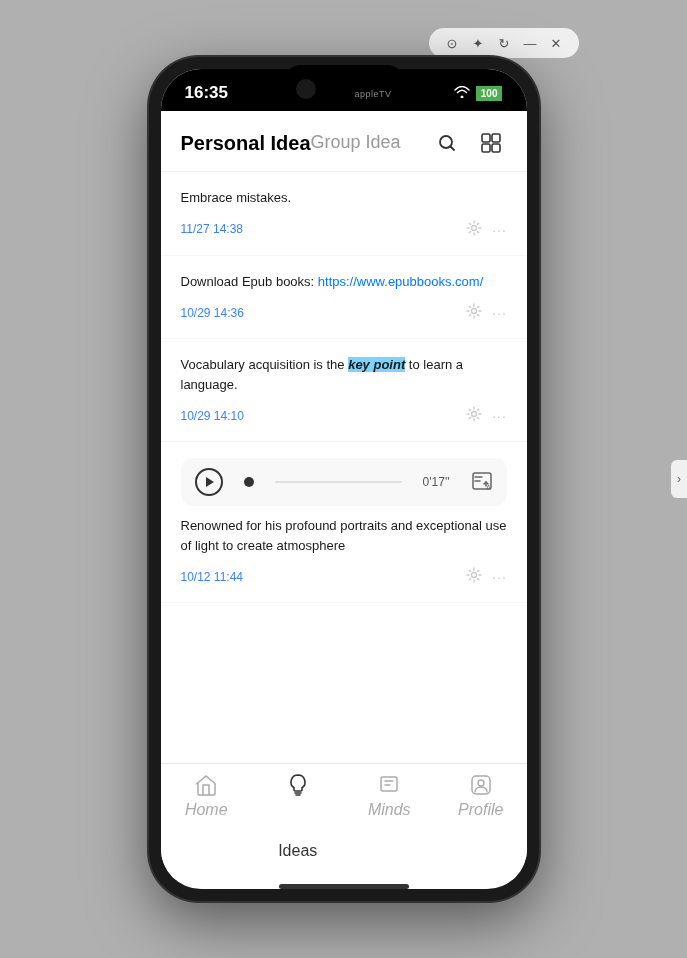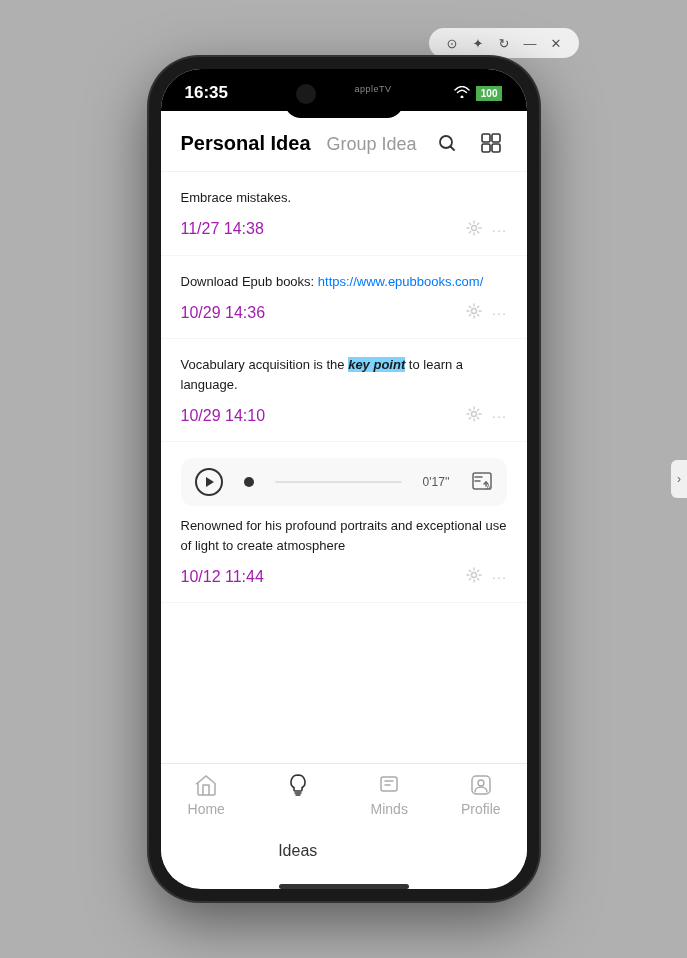--- a/index.html
+++ b/index.html
@@ -81,29 +81,29 @@
       font-weight: 600;
       color: #fff;
     }
     .status-right {
       display: flex;
       align-items: center;
       gap: 6px;
     }
     .dynamic-island {
       position: absolute;
-      top: 27px;
+      top: 8px;
       left: 50%;
       transform: translateX(-50%);
       background: #000;
       border-radius: 20px;
       width: 120px;
       height: 34px;
       display: flex;
-      align-items: flex-start;
+      align-items: flex-end;
       justify-content: space-between;
       padding: 0 12px;
       z-index: 10;
     }
     .island-left {
       width: 20px;
       height: 20px;
       background: #1a1a1a;
       border-radius: 50%;
       display: flex;
@@ -139,22 +139,22 @@
       background: #fff;
       padding: 16px 20px 12px;
       display: flex;
       align-items: center;
       justify-content: space-between;
       border-bottom: 1px solid #f0f0f0;
       flex-shrink: 0;
     }
     .header-tabs {
       display: flex;
-      align-items: flex-end;
-      gap: 16px;
+      align-items: flex-start;
+      gap: 0;
     }
     .tab-active {
       font-size: 20px;
       font-weight: 700;
       color: #000;
     }
     .tab-inactive {
       font-size: 18px;
       font-weight: 400;
       color: #999;
@@ -193,22 +193,22 @@
       line-height: 1.5;
       margin-bottom: 8px;
     }
     .idea-meta {
       display: flex;
       align-items: center;
       justify-content: space-between;
       padding: 4px 0 8px;
     }
     .idea-timestamp {
-      font-size: 16px;
-      color: #a21caf;
+      font-size: 12px;
+      color: #3b82f6;
     }
     .idea-actions {
       display: flex;
       align-items: center;
       gap: 10px;
     }
     .action-btn {
       color: #ccc;
       font-size: 15px;
       cursor: pointer;
@@ -298,22 +298,23 @@
       min-width: 60px;
     }
     .tab-icon {
       width: 26px;
       height: 26px;
       display: flex;
       align-items: center;
       justify-content: center;
     }
     .tab-label {
-      font-size: 14px;
+      font-size: 16px;
       color: #aaa;
+      font-style: italic;
     }
     .tab-label-active {
       font-size: 16px;
       color: #333;
       margin-top: 41px;
     }
 
     
     .home-indicator {
       height: 5px;

